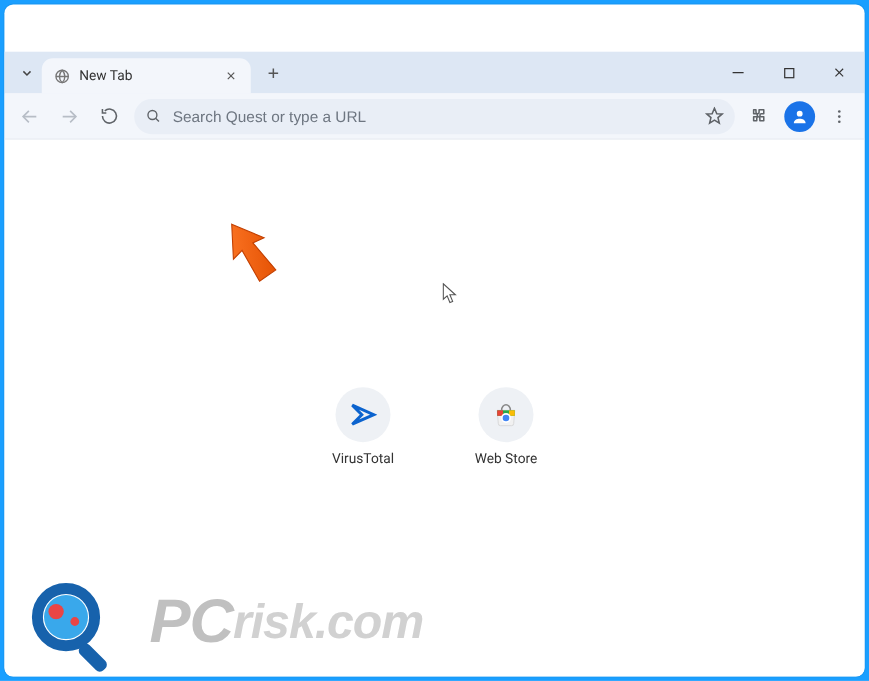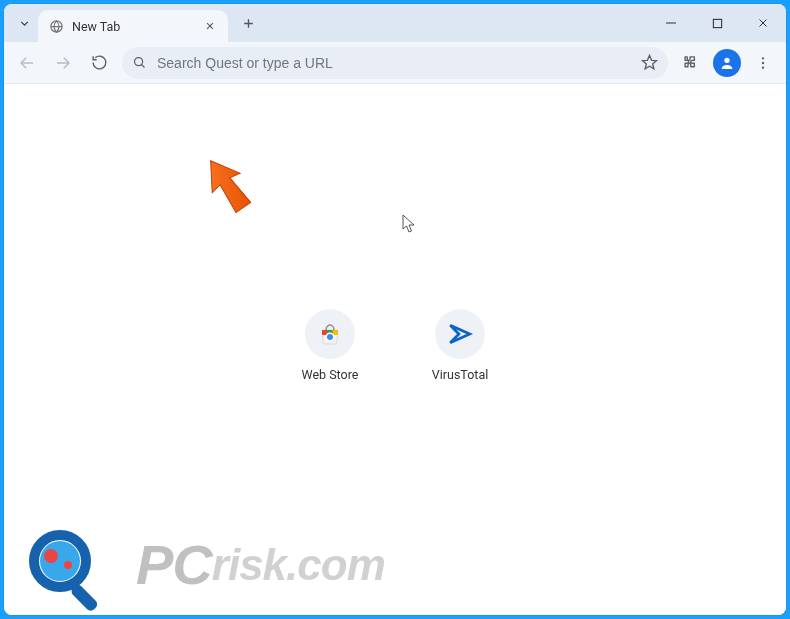--- a/index.html
+++ b/index.html
@@ -17,20 +17,21 @@
     box-shadow: 0 0 0 1px rgba(0,0,0,.05);
   }
 
   
   .titlebar {
     height: 38px;
     background: #dde7f4;
     display: flex;
     align-items: center;
     padding-left: 6px;
+    margin-top: 43px;
   }
   .tabsearch-btn {
     width: 28px; height: 28px;
     display:flex; align-items:center; justify-content:center;
     border-radius: 6px;
     color:#444;
   }
   .tab {
     display: flex;
     align-items: center;
@@ -264,39 +265,39 @@
           <circle cx="12" cy="19" r="1.8"></circle>
         </svg>
     </div>
   </div>
 
   <div class="content">
 
     <div class="shortcuts">
       <div class="shortcut">
         <div class="bubble">
+          <svg width="26" height="26" viewBox="0 0 24 24">
+              <path d="M3 4 L21 12 L3 20 L11 12 Z" fill="none" stroke="#0b63ce" stroke-width="2.5" stroke-linejoin="miter"></path>
+            </svg>
+        </div>
+        <span class="label">VirusTotal</span>
+      </div>
+      <div class="shortcut">
+        <div class="bubble">
           <svg width="24" height="24" viewBox="0 0 24 24">
             <path d="M4 8 h16 l-1 12 a2 2 0 0 1-2 2 H7 a2 2 0 0 1-2-2 Z" fill="#f1f1f1" stroke="#ccc" stroke-width=".6"></path>
             <rect x="4" y="8" width="16" height="5" fill="#2aa84a"></rect>
             <rect x="4" y="8" width="5.3" height="5" fill="#e84336"></rect>
             <rect x="14.7" y="8" width="5.3" height="5" fill="#fbbc05"></rect>
             <circle cx="12" cy="15" r="4.5" fill="#fff"></circle>
             <circle cx="12" cy="15" r="3" fill="#4285f4"></circle>
             <path d="M8 8 c0-3 2-5 4-5 s4 2 4 5" fill="none" stroke="#888" stroke-width="1.4"></path>
           </svg>
         </div>
         <span class="label">Web Store</span>
-      </div>
-      <div class="shortcut">
-        <div class="bubble">
-          <svg width="26" height="26" viewBox="0 0 24 24">
-              <path d="M3 4 L21 12 L3 20 L11 12 Z" fill="none" stroke="#0b63ce" stroke-width="2.5" stroke-linejoin="miter"></path>
-            </svg>
-        </div>
-        <span class="label">VirusTotal</span>
       </div>
     </div>
 
     <svg class="arrow-annot" width="70" height="70" viewBox="0 0 70 70">
       <defs>
         <linearGradient id="ograd" x1="0" y1="0" x2="1" y2="1">
           <stop offset="0" stop-color="#ff7a29"></stop>
           <stop offset="1" stop-color="#e24e00"></stop>
         </linearGradient>
       </defs>

